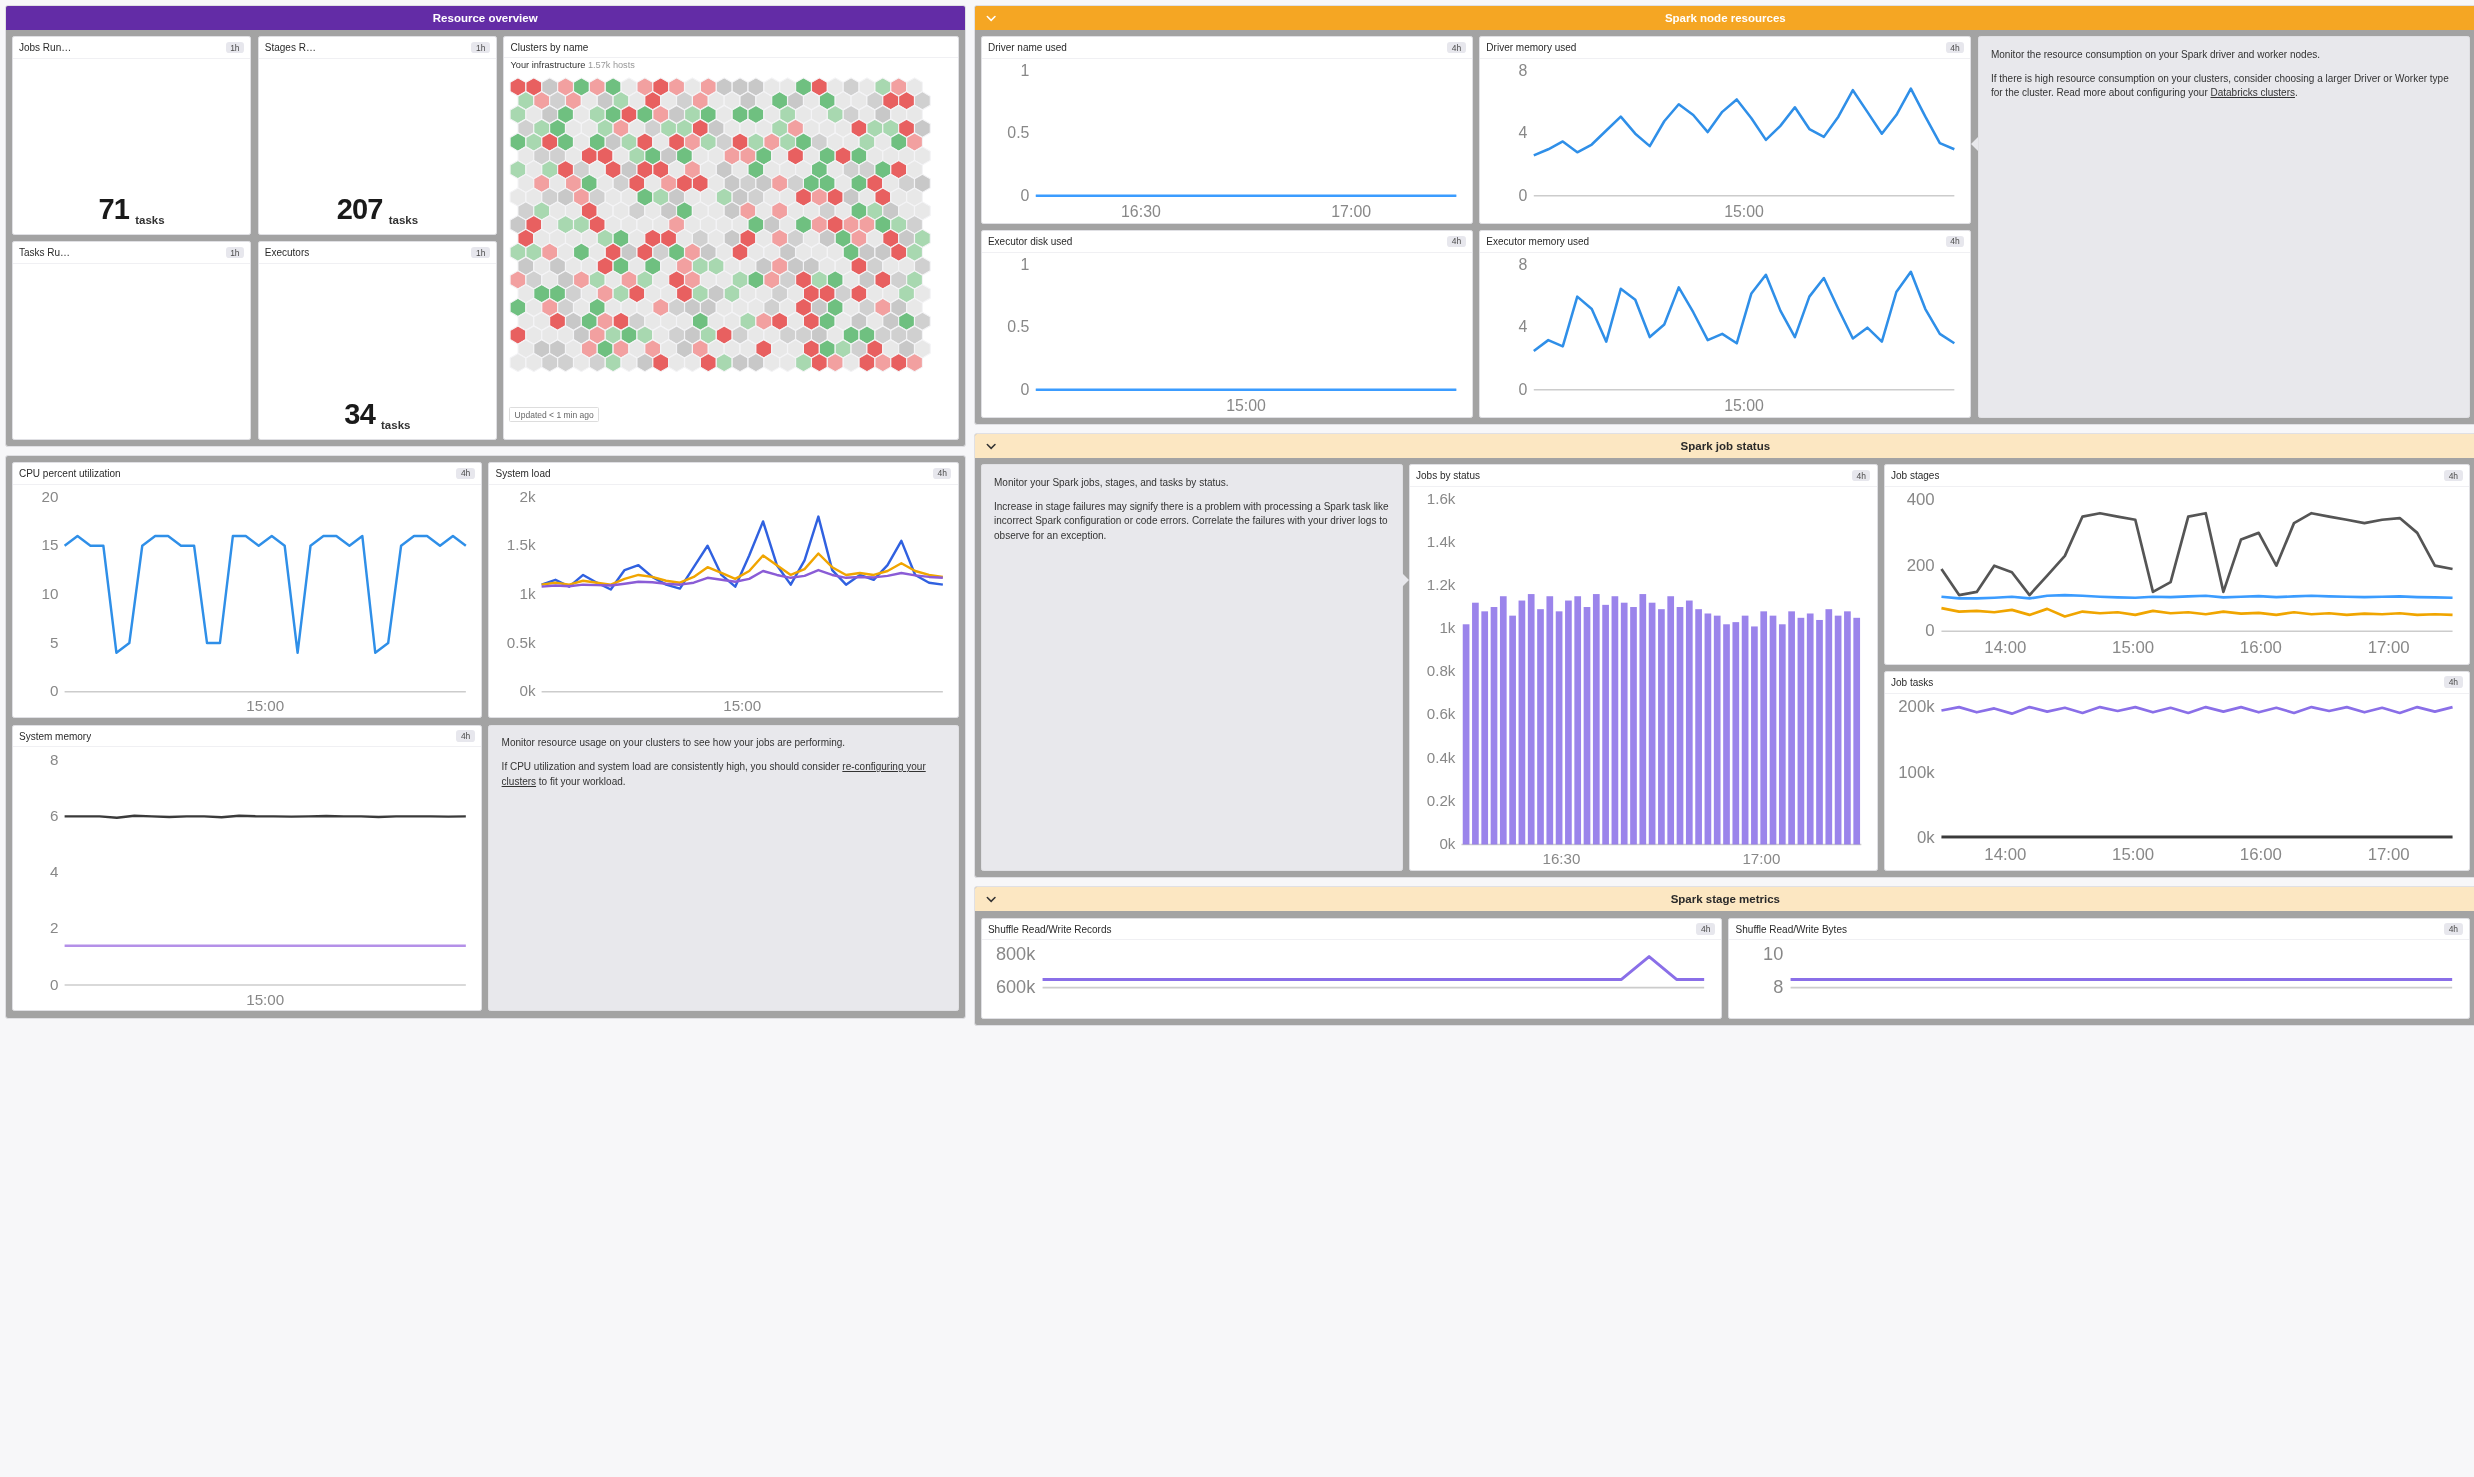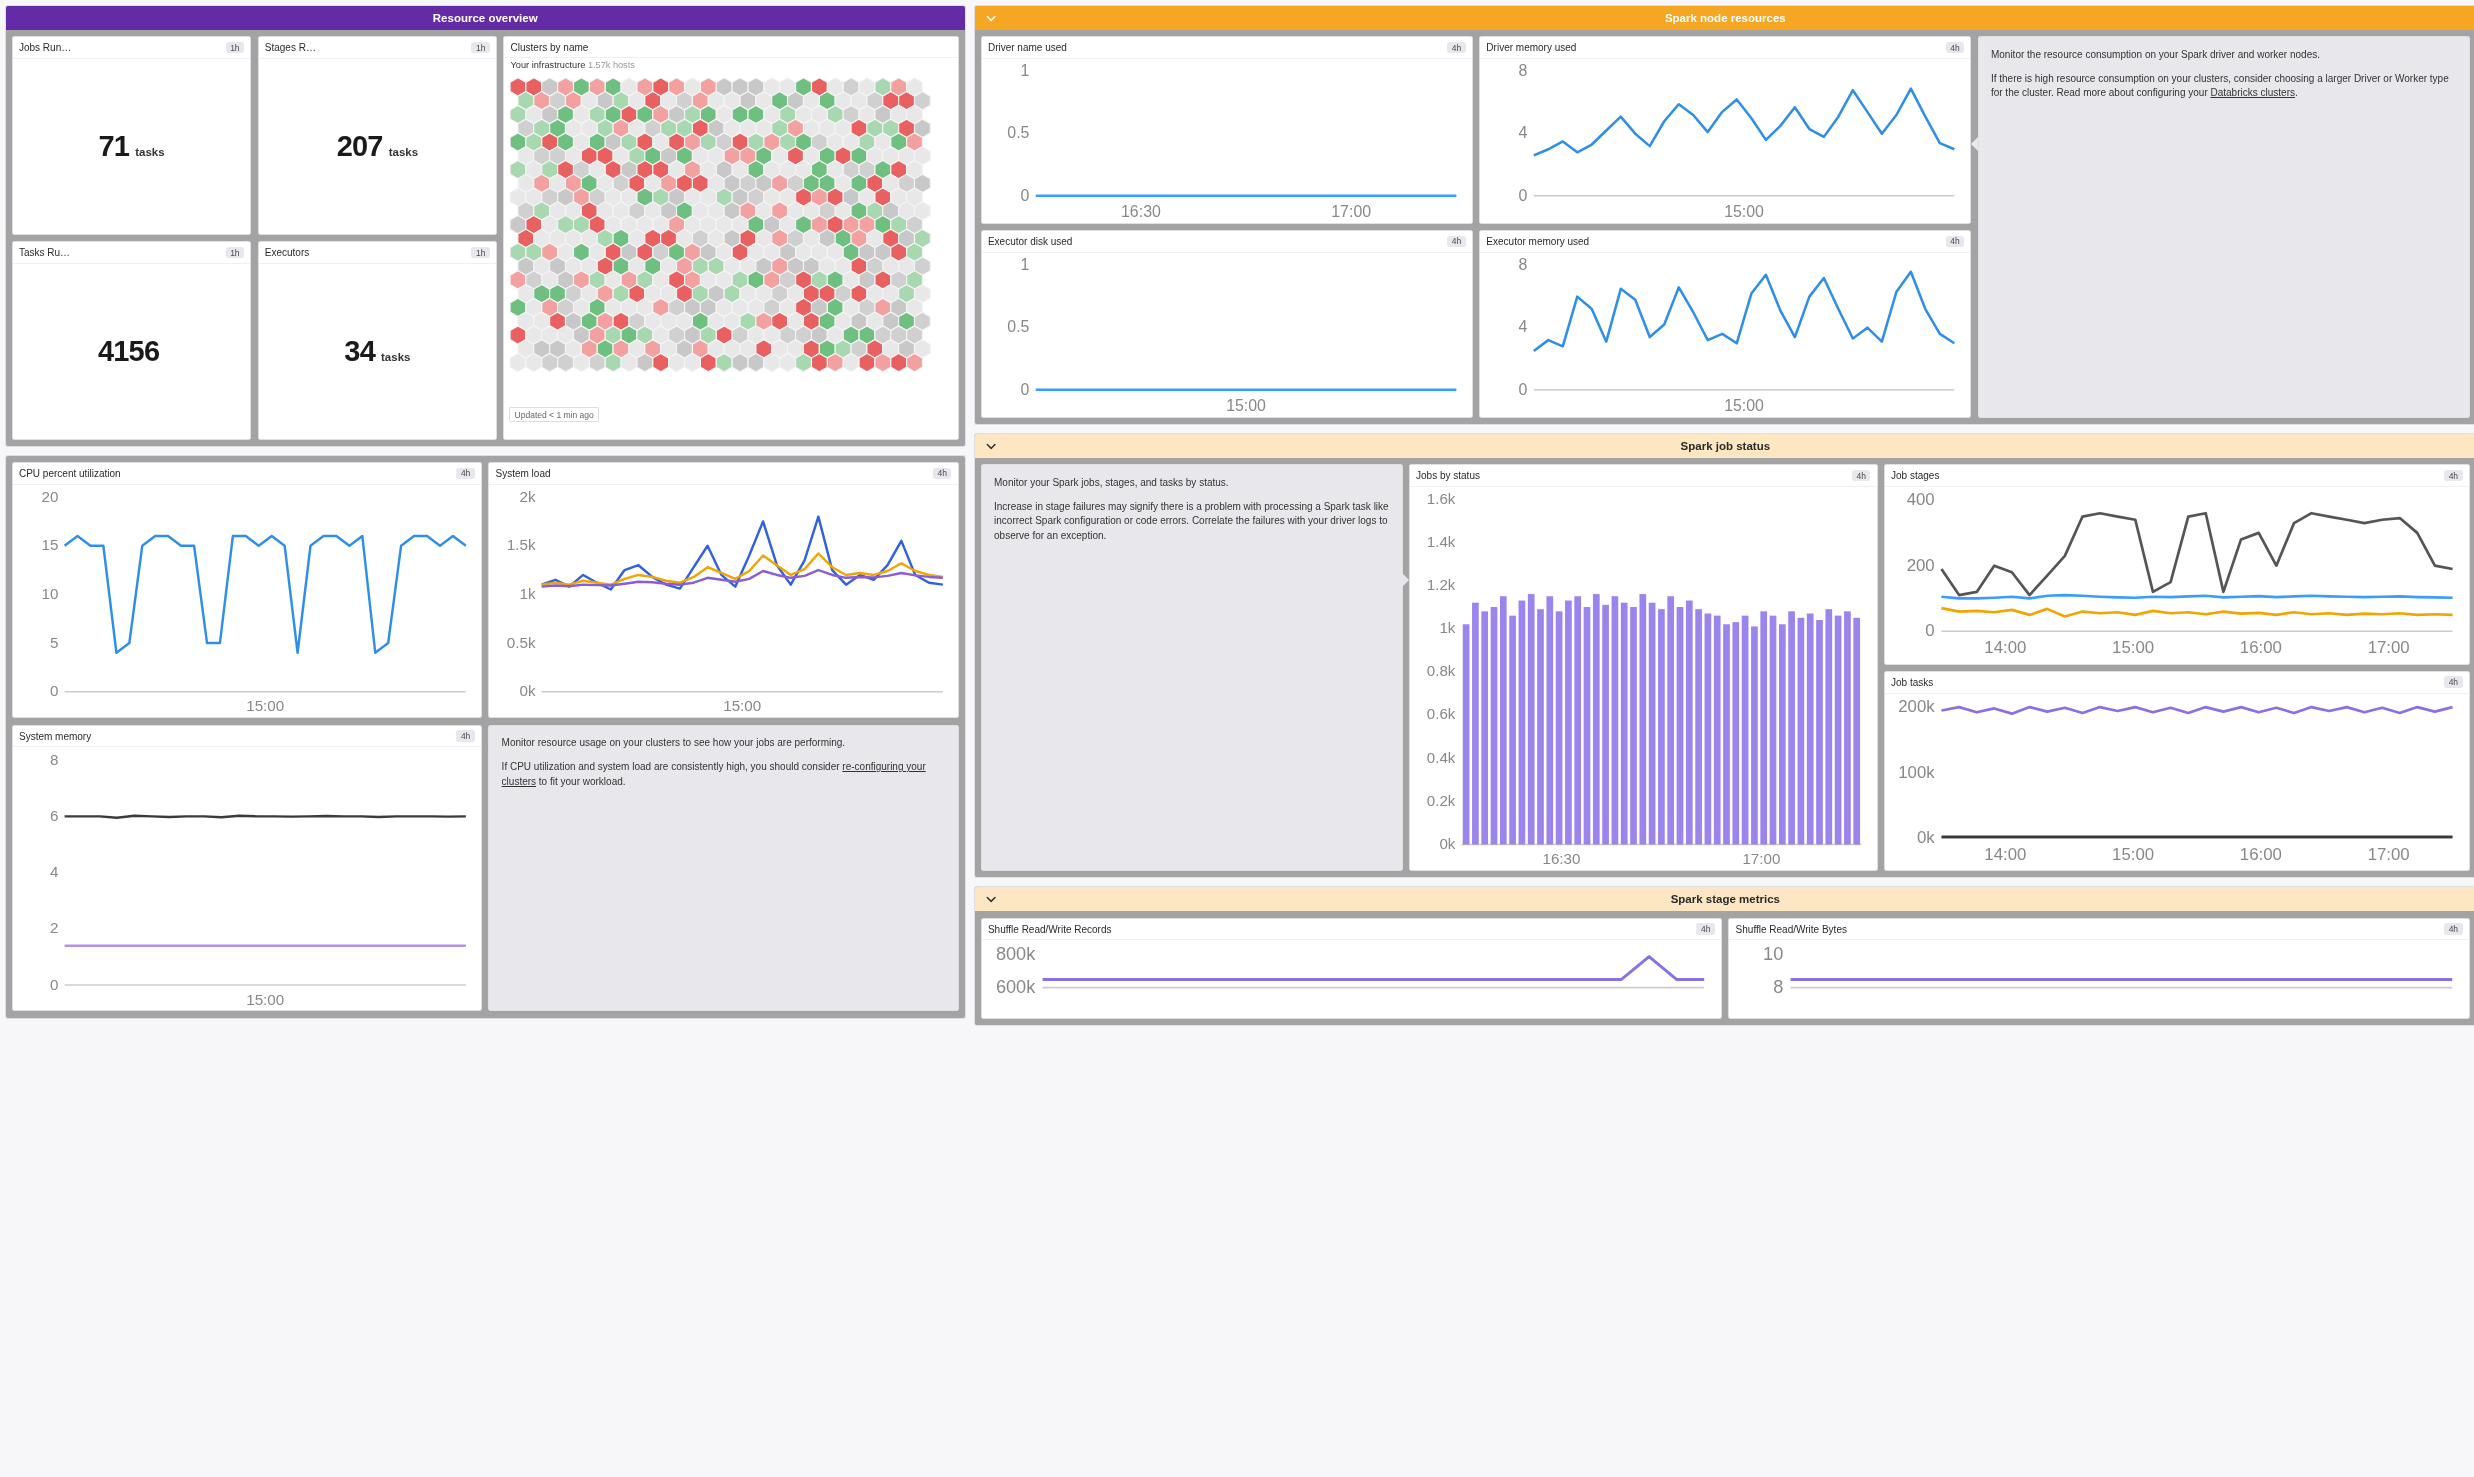--- a/index.html
+++ b/index.html
@@ -63,21 +63,21 @@
 .pill {
   background: #e7e7ed;
   color: #4d4d4d;
   border-radius: 3.1px;
   padding: 0.8px 4.6px;
   font-size: 8.5px;
   margin-left: 4.6px;
 }
 .big-val {
   flex: 1;
-  display: flex; align-items: center; justify-content: center;
+  display: flex; align-items: flex-end; justify-content: center;
   gap: 6px;
   padding: 7.7px 3.1px;
 }
 .big-val .num { font-size: 29px; font-weight: 800; letter-spacing: -0.8px; }
 .big-val .unit { font-size: 11.5px; font-weight: 600; color: #333; margin-top: 10.8px; }
 .chart-body { padding: 3.1px 6.2px 1.5px 6.2px; }
 svg { display: block; width: 100%; }
 .axis-text { fill: #888; font-size: 10px; }
 .note-box {
   background: #e8e8ec;
@@ -710,24 +710,20 @@
                 <polygon points="240.0,168.7 235.5,171.3 231.0,168.7 231.0,163.5 235.5,160.9 240.0,163.5" fill="#f2a0a0" stroke="#f4f4f6" stroke-width="0.6"></polygon>
               </svg>
             <div class="hex-footer">Updated &lt; 1 min ago</div>
           </div>
         </div>
         <div class="tile">
           <div class="tile-header">
               <span class="title">Tasks Ru…</span>
               <span class="pill">1h</span>
             </div>
-          <div class="big-val">
-              <span class="num">4156</span>
-              <span class="unit"></span>
-            </div>
         </div>
         <div class="tile">
           <div class="tile-header">
               <span class="title">Executors</span>
               <span class="pill">1h</span>
             </div>
           <div class="big-val">
               <span class="num">34</span>
               <span class="unit">tasks</span>
             </div>

